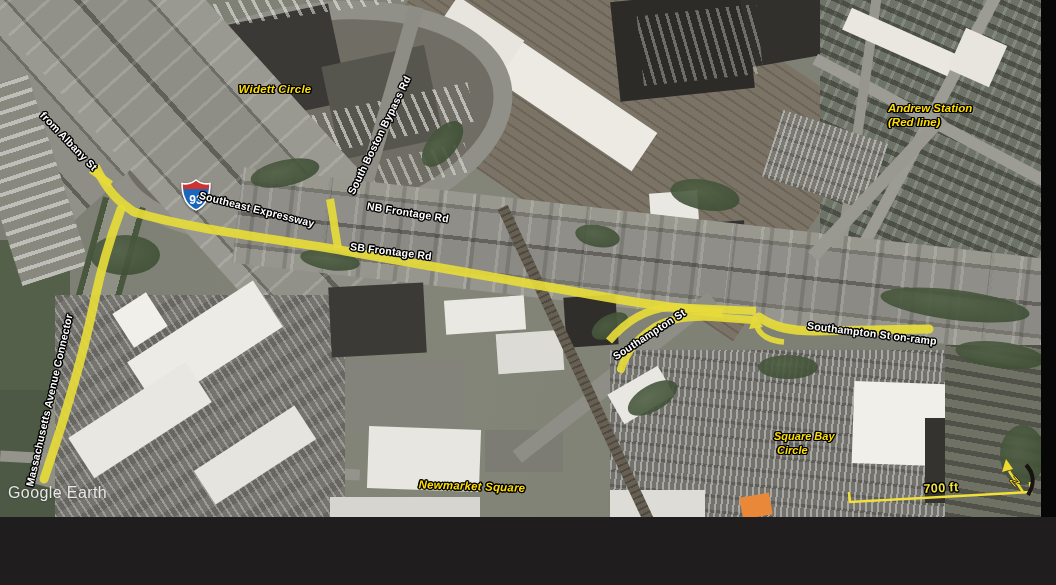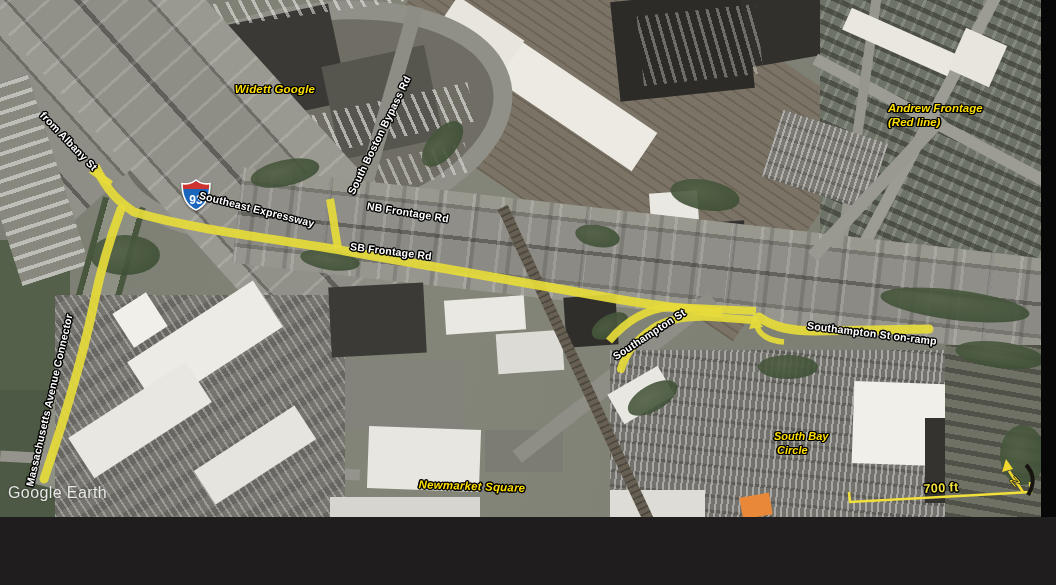--- a/index.html
+++ b/index.html
@@ -184,29 +184,29 @@
 
     <span class="lbl" style="left:69px;top:141px;--r:46deg">from Albany St</span>
     <span class="lbl" style="left:257px;top:209px;--r:14deg">Southeast Expressway</span>
     <span class="lbl" style="left:408px;top:212px;--r:9deg">NB Frontage Rd</span>
     <span class="lbl" style="left:391px;top:251px;--r:7deg">SB Frontage Rd</span>
     <span class="lbl" style="left:379px;top:135px;--r:-64deg">South Boston Bypass Rd</span>
     <span class="lbl" style="left:649px;top:334px;--r:-33deg">Southampton St</span>
     <span class="lbl" style="left:872px;top:333px;--r:7deg">Southampton St on-ramp</span>
     <span class="lbl" style="left:49px;top:400px;--r:-77deg">Massachusetts Avenue Connector</span>
 
-    <span class="lbl place" style="left:275px;top:89px">Widett Google</span>
+    <span class="lbl place" style="left:275px;top:89px">Widett Circle</span>
     <span class="lbl place" style="left:472px;top:486px;--r:2deg">Newmarket Square</span>
 
     <div class="lbl-block" style="left:888px;top:101px">
-      <div>Andrew Frontage</div>
+      <div>Andrew Station</div>
       <div>(Red line)</div>
     </div>
     <div class="lbl-block" style="left:774px;top:430px;font-size:11px">
-      <div>South Bay</div>
+      <div>Square Bay</div>
       <div style="padding-left:3px">Circle</div>
     </div>
 
     <span class="lbl scale" style="left:941px;top:488px;--r:-3deg">700 ft</span>
 
     <div class="watermark">Google Earth</div>
   </div>
 
   <div class="bar-bottom"></div>
   <div class="bar-right"></div>

